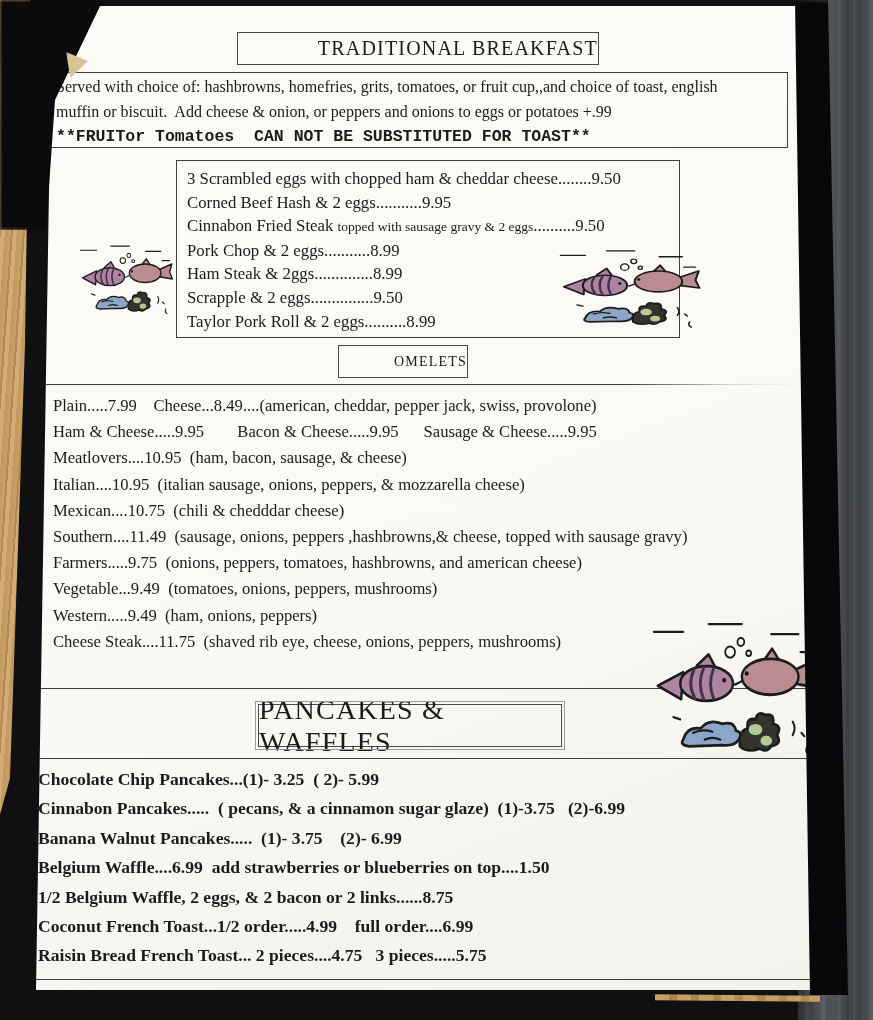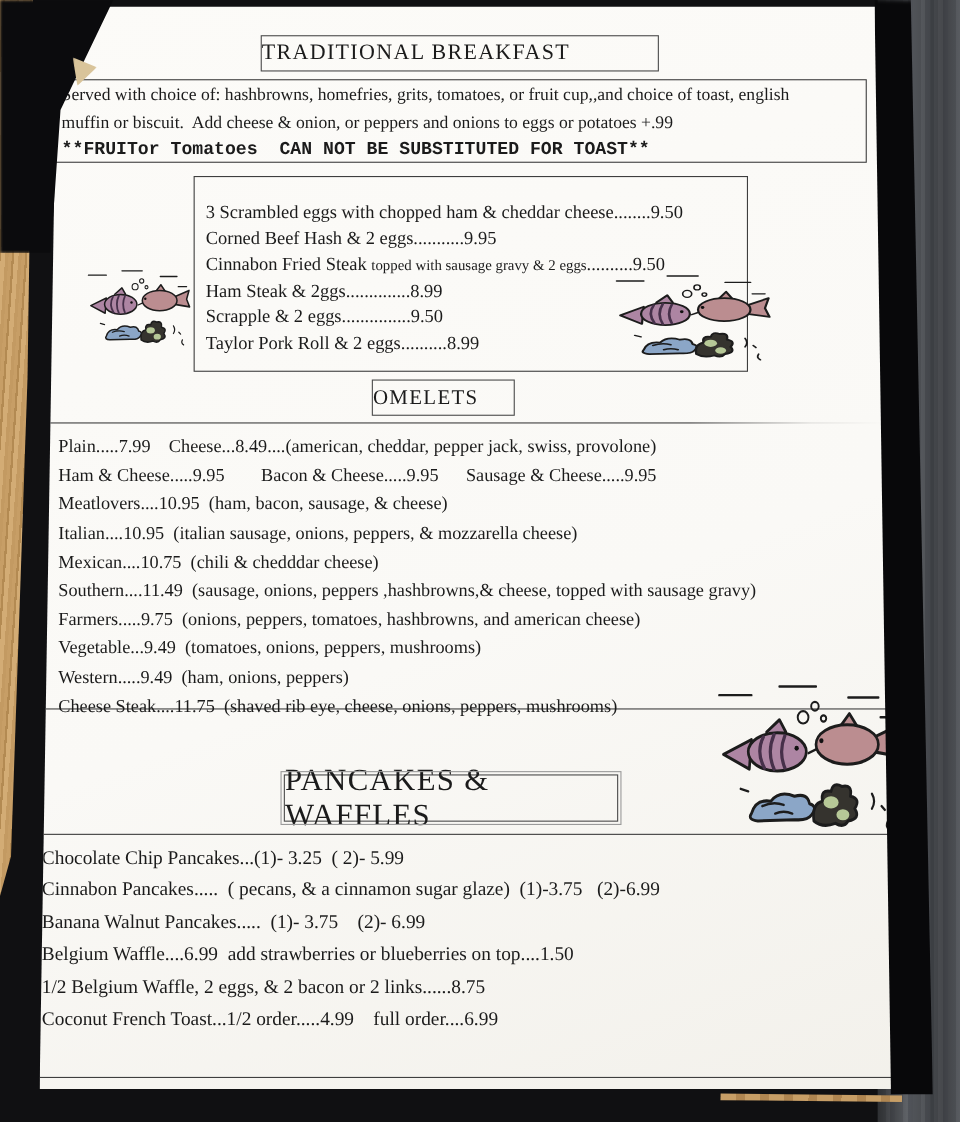--- a/index.html
+++ b/index.html
@@ -48,43 +48,43 @@
   .wood-sliver-bottom{
     position:absolute;z-index:7;left:655px;top:995px;width:165px;height:6px;
     background:repeating-linear-gradient(90deg,#c79e66 0 14px,#b08651 14px 22px);
     transform:rotate(.6deg);
   }
 
   
   .abs{position:absolute;}
   .box{border:1px solid #3e3e3e;background:transparent;color:#1b1b1b;}
   .title-box{
-    display:flex;align-items:center;justify-content:flex-start;
+    display:flex;align-items:center;justify-content:flex-end;
     border:1px solid #4a4a4a;color:#1b1b1b;letter-spacing:1.2px;
   }
   .mlist .mline{white-space:pre-wrap;color:#1b1b1b;}
   .mline .small{font-size:13.5px;}
   .mline .bold{font-weight:700;font-family:Liberation Mono, monospace;}
   .note-box .mline{line-height:24.5px;font-size:16px;white-space:pre-wrap;}
   .note-box .mline .bold{font-size:16.5px;}
 
   .sec-title-breakfast{left:237px;top:32px;width:360px;height:31px;font-size:20px;}
   .note-box{left:45px;top:72px;width:743px;height:76px;padding:2px 10px;box-sizing:border-box;}
-  .breakfast-box{left:176px;top:160px;width:504px;height:178px;padding:20px 10px;box-sizing:border-box;}
+  .breakfast-box{left:176px;top:160px;width:504px;height:178px;padding:6px 10px;box-sizing:border-box;}
   .breakfast-box .mline{font-size:16.8px;line-height:23.6px;}
-  .sec-title-omelets{left:338px;top:345px;width:128px;height:31px;font-size:19px;}
-  .omelets-box{left:40px;top:384px;width:772px;height:261px;padding:8px 12px;box-sizing:border-box;}
+  .sec-title-omelets{left:338px;top:345px;width:128px;height:31px;font-size:14px;}
+  .omelets-box{left:40px;top:384px;width:772px;height:305px;padding:8px 12px;box-sizing:border-box;}
   .omelets-box .mline{font-size:16.6px;line-height:26.2px;}
   .washout{
     left:628px;top:378px;width:190px;height:72px;z-index:5;
     background:linear-gradient(98deg,rgba(250,249,246,0) 0%,rgba(250,249,246,.85) 55%,#faf9f6 88%);
   }
   .sec-title-pancakes{left:258px;top:704px;width:302px;height:41px;font-size:28px;outline:1px solid #9a9a9a;outline-offset:2px;}
   .pancakes-box{left:29px;top:758px;width:822px;height:222px;padding:6px 8px;box-sizing:border-box;}
-  .pancakes-box .mline{font-size:17.6px;line-height:29.4px;}
+  .pancakes-box .mline{font-size:17.6px;line-height:29.4px;font-weight:bold;}
 
   .fish{position:absolute;z-index:4;}
   .fish-left{left:76px;top:241px;width:98px;height:76px;}
   .fish-right{left:554px;top:245px;width:148px;height:86px;}
   .fish-bottom{left:646px;top:614px;width:176px;height:148px;}
 </style>
 </head>
 <body>
 
 <div class="scene">
@@ -129,20 +129,21 @@
     <div class="abs box note-box mlist">
         <div class="mline"><span>Served with choice of: hashbrowns, homefries, grits, tomatoes, or fruit cup,,and choice of toast, english</span></div>
         <div class="mline"><span>muffin or biscuit.  Add cheese &amp; onion, or peppers and onions to eggs or potatoes +.99</span></div>
         <div class="mline"><span class="bold">**FRUITor Tomatoes  CAN NOT BE SUBSTITUTED FOR TOAST**</span></div>
       </div>
 
     <div class="abs box breakfast-box mlist">
         <div class="mline"><span>3 Scrambled eggs with chopped ham &amp; cheddar cheese........9.50</span></div>
         <div class="mline"><span>Corned Beef Hash &amp; 2 eggs...........9.95</span></div>
         <div class="mline"><span>Cinnabon Fried Steak </span><span class="small">topped with sausage gravy &amp; 2 eggs</span><span>..........9.50</span></div>
+        <div class="mline"><span>Pork Chop &amp; 2 eggs...........8.99</span></div>
         <div class="mline"><span>Ham Steak &amp; 2ggs..............8.99</span></div>
         <div class="mline"><span>Scrapple &amp; 2 eggs...............9.50</span></div>
         <div class="mline"><span>Taylor Pork Roll &amp; 2 eggs..........8.99</span></div>
       </div>
 
     <svg class="fish fish-left" viewBox="0 0 180 132" preserveAspectRatio="none">
         <use href="#fishart"></use>
       </svg>
     <svg class="fish fish-right" viewBox="0 0 180 132" preserveAspectRatio="none">
         <use href="#fishart"></use>
@@ -175,20 +176,21 @@
       <span>PANCAKES &amp; WAFFLES</span>
     </div>
 
     <div class="abs box pancakes-box mlist">
         <div class="mline"><span>Chocolate Chip Pancakes...(1)- 3.25  ( 2)- 5.99</span></div>
         <div class="mline"><span>Cinnabon Pancakes.....  ( pecans, &amp; a cinnamon sugar glaze)  (1)-3.75   (2)-6.99</span></div>
         <div class="mline"><span>Banana Walnut Pancakes.....  (1)- 3.75    (2)- 6.99</span></div>
         <div class="mline"><span>Belgium Waffle....6.99  add strawberries or blueberries on top....1.50</span></div>
         <div class="mline"><span>1/2 Belgium Waffle, 2 eggs, &amp; 2 bacon or 2 links......8.75</span></div>
         <div class="mline"><span>Coconut French Toast...1/2 order.....4.99    full order....6.99</span></div>
+        <div class="mline"><span>Raisin Bread French Toast... 2 pieces....4.75   3 pieces.....5.75</span></div>
       </div>
 
   </div>
 
   <div class="corner-shadow-topleft"></div>
   <div class="glint"></div>
   <div class="edge-shadow-right"></div>
   <div class="wood-sliver-bottom"></div>
 
 </div>

